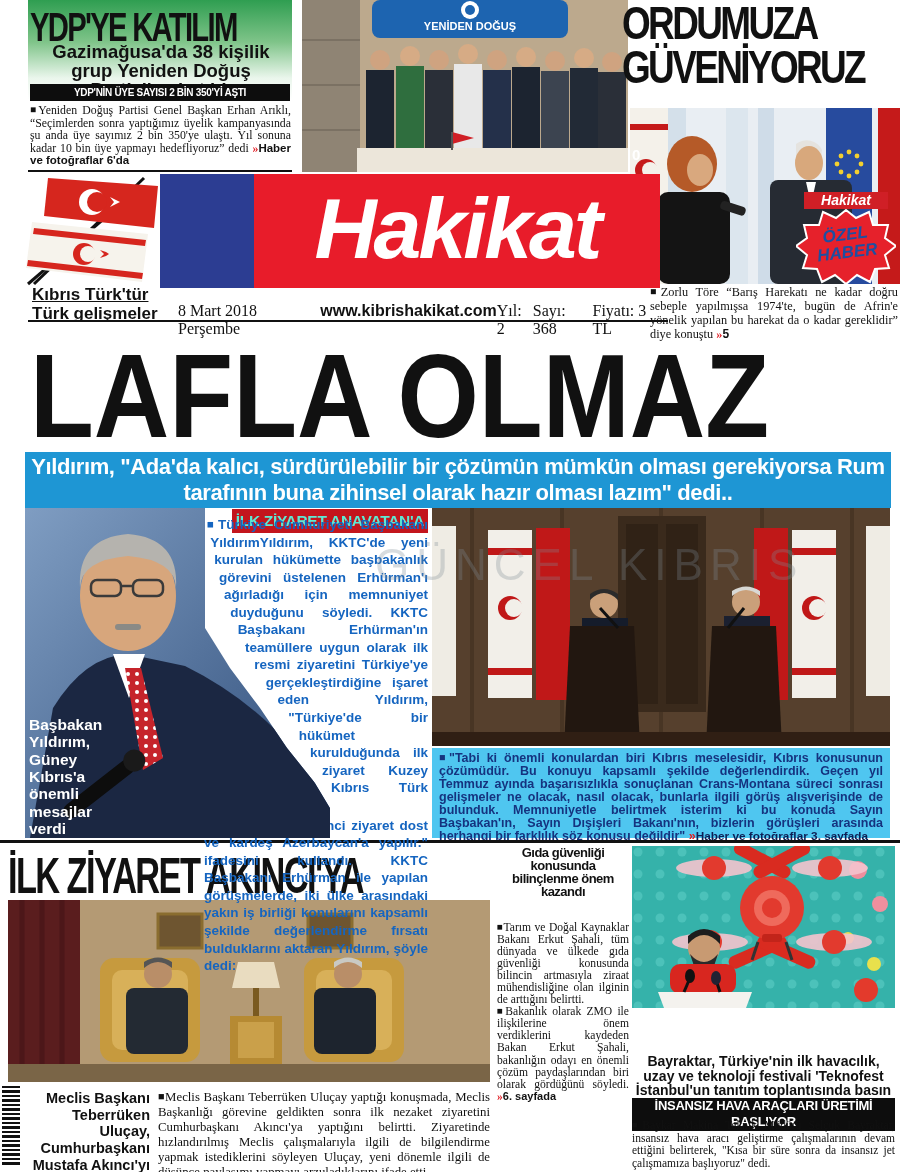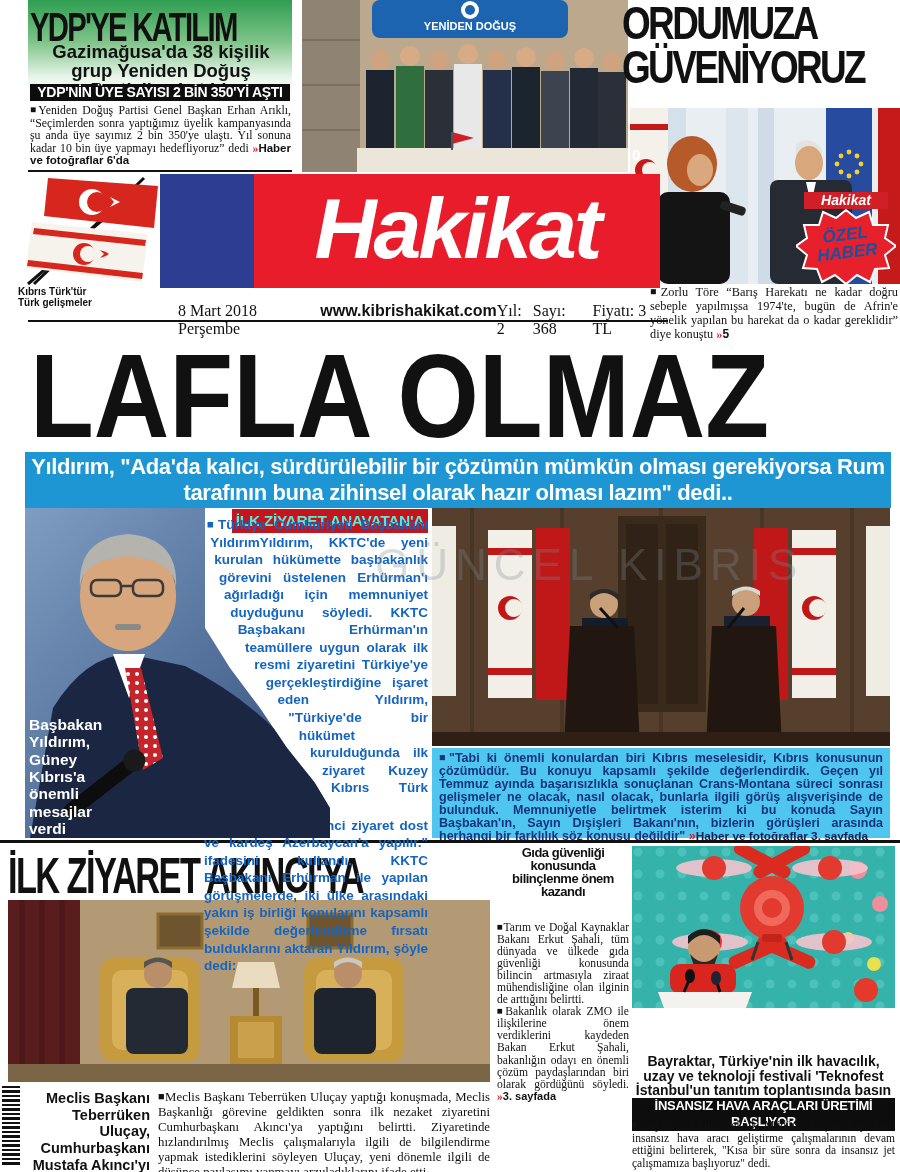--- a/index.html
+++ b/index.html
@@ -12,25 +12,25 @@
   .hl{font-weight:900;transform-origin:left top;display:inline-block;}
   .bullet{font-size:.85em;vertical-align:1px;}
   .arrow{color:#e11b22;font-weight:900;}
   .refb{font-family:"Liberation Sans",sans-serif;font-weight:800;}
   .blackbar{background:#0d0d0d;color:#fff;font-weight:800;text-align:center;}
   
   .ydpbox{left:28px;top:0;width:264px;height:170px;
      background:linear-gradient(180deg,#2f9e51 0,#7fc489 42px,#eaf6ec 78px,#fff 100px);}
   .ydp-h{left:2px;top:4px;font-size:34px;letter-spacing:-2px;transform:scale(.86,1.18);}
   .ydp-sub{left:4px;top:43px;width:258px;font-size:18.5px;font-weight:800;line-height:1.02;text-align:center;}
-  .ydp-bar{left:2px;top:84px;width:260px;height:17px;font-size:14px;line-height:17px;letter-spacing:-.3px;}
+  .ydp-bar{left:2px;top:84px;width:260px;height:17px;font-size:10px;line-height:17px;letter-spacing:-.3px;}
   .ydp-body{left:2px;top:104px;width:261px;font-size:11.8px;line-height:1.07;}
   .rule-tl{left:28px;top:170px;width:264px;height:2px;background:#111;}
   
-  .slogan{left:18px;top:286px;font-size:10px;font-weight:800;line-height:1.1;}
+  .slogan{left:32px;top:286px;font-size:17px;font-weight:800;line-height:1.1;text-decoration:underline;}
   .logo-blue{left:160px;top:174px;width:94px;height:114px;background:#2c3d92;}
   .logo-red{left:254px;top:174px;width:406px;height:114px;background:#e81c2a;color:#fff;
      font-weight:900;font-style:italic;font-size:86px;line-height:108px;text-align:center;letter-spacing:-3px;}
   .dateline{left:178px;top:294px;width:490px;display:flex;justify-content:space-between;align-items:baseline;font-size:16px;}
   .dateline .site{font-weight:800;font-family:"Liberation Sans",sans-serif;margin-top:8px;}
   .rule-mh{left:28px;top:320px;width:640px;height:2px;background:#111;}
   
   .lafla{left:30px;top:344px;font-size:110px;line-height:.88;letter-spacing:0;transform:scale(.95,1.08);}
   .deck{left:25px;top:452px;width:866px;height:56px;background:#1e96d4;color:#fff;
      font-weight:800;font-size:22px;line-height:1.16;text-align:center;padding-top:2px;box-sizing:border-box;letter-spacing:-.4px;}
@@ -338,21 +338,21 @@
   </div>
   <div class="abs barcode"></div>
   <div class="abs bl-cap">Meclis Başkanı Teberrüken Uluçay, Cumhurbaşkanı Mustafa Akıncı'yı ziyaret etti.</div>
   <div class="abs bl-body ser just">
     <span class="bullet">■</span><span>Meclis Başkanı Teberrüken Uluçay yaptığı konuşmada, Meclis Başkanlığı görevine geldikten sonra ilk nezaket ziyaretini Cumhurbaşkanı Akıncı'ya yaptığını belirtti. Ziyaretinde hızlandırılmış Meclis çalışmalarıyla ilgili de bilgilendirme yapmak istediklerini söyleyen Uluçay, yeni dönemle ilgili de düşünce paylaşımı yapmayı arzuladıklarını ifade etti.</span>
   </div>
 
   <div class="abs bm bm-h">Gıda güvenliği konusunda bilinçlenme önem kazandı</div>
   <div class="abs bm bm-body ser just">
     <span class="bullet">■</span><span>Tarım ve Doğal Kaynaklar Bakanı Erkut Şahali, tüm dünyada ve ülkede gıda güvenliği konusunda bilincin artmasıyla ziraat mühendisliğine olan ilginin de arttığını belirtti.</span><br>
-    <span class="bullet">■</span><span>Bakanlık olarak ZMO ile ilişkilerine önem verdiklerini kaydeden Bakan Erkut Şahali, bakanlığın odayı en önemli çözüm paydaşlarından biri olarak gördüğünü söyledi. </span><span class="arrow">»</span><span class="refb" style="font-size:11px">3. sayfada</span>
+    <span class="bullet">■</span><span>Bakanlık olarak ZMO ile ilişkilerine önem verdiklerini kaydeden Bakan Erkut Şahali, bakanlığın odayı en önemli çözüm paydaşlarından biri olarak gördüğünü söyledi. </span><span class="arrow">»</span><span class="refb" style="font-size:11px">6. sayfada</span>
   </div>
 
   <div class="abs br-ill">
     <svg width="263" height="162" viewBox="0 0 263 162">
       <defs>
         <pattern id="tdots" width="22" height="22" patternUnits="userSpaceOnUse">
           <rect width="22" height="22" fill="#35b2aa"></rect>
             <circle cx="6" cy="6" r="4.5" fill="#4cc2ba"></circle>
         </pattern>
       </defs>

